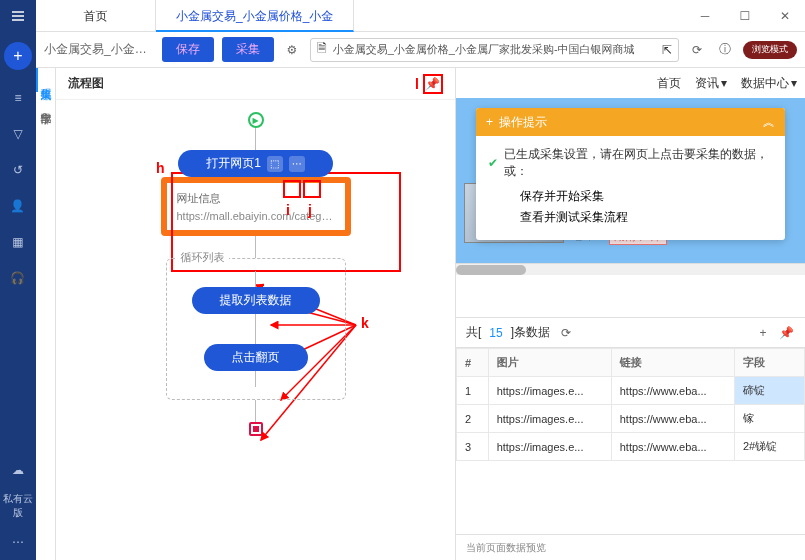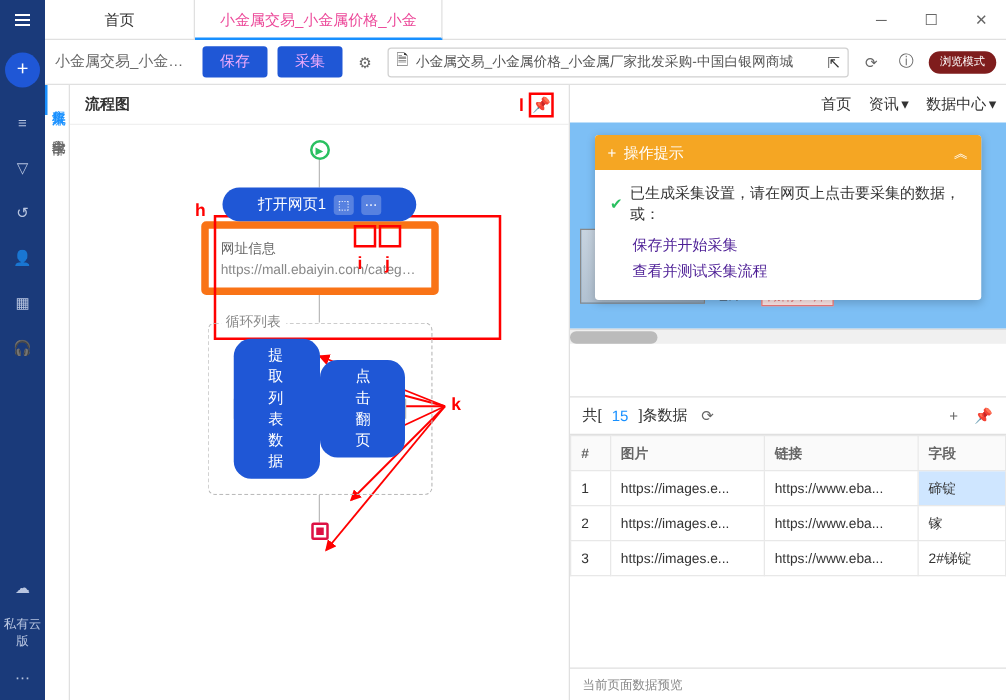--- a/index.html
+++ b/index.html
@@ -2,21 +2,21 @@
 <html><head>
 <meta charset="utf-8">
 <style>
 * { box-sizing: border-box; margin: 0; padding: 0; font-family: "Microsoft YaHei", Arial, sans-serif; }
 body { width: 805px; height: 560px; overflow: hidden; background: #fff; font-size: 12px; color: #333; position: relative; }
 .titlebar { height: 32px; display: flex; align-items: center; border-bottom: 1px solid #e0e0e0; }
 .titlebar .logo { width: 36px; height: 32px; background: #1a3a7a; display: flex; align-items: center; justify-content: center; color: #fff; }
 .titlebar .logo svg { width: 16px; height: 16px; }
 .titlebar .tab { padding: 0 20px; height: 32px; line-height: 32px; text-align: center; border-right: 1px solid #e0e0e0; cursor: pointer; }
 .titlebar .tab.home { width: 120px; }
-.titlebar .tab.active { color: #ec4899; border-bottom: 2px solid #1890ff; }
+.titlebar .tab.active { color: #1d4ed8; border-bottom: 2px solid #1890ff; }
 .titlebar .spacer { flex: 1; }
 .titlebar .winbtn { width: 40px; height: 32px; display: flex; align-items: center; justify-content: center; cursor: pointer; color: #666; }
 .toolbar { height: 36px; display: flex; align-items: center; padding: 0 8px; gap: 8px; border-bottom: 1px solid #e0e0e0; margin-left: 36px; }
 .toolbar .crumb { width: 110px; overflow: hidden; white-space: nowrap; text-overflow: ellipsis; color: #666; }
 .toolbar .btn { padding: 4px 14px; border-radius: 3px; background: #1f57d6; color: #f0abfc; cursor: pointer; border: none; font-size: 12px; }
 .toolbar .iconbtn { width: 20px; height: 20px; display: flex; align-items: center; justify-content: center; cursor: pointer; color: #666; }
 .toolbar .urlbar { flex: 1; border: 1px solid #d0d0d0; border-radius: 3px; height: 24px; display: flex; align-items: center; padding: 0 6px; gap: 6px; overflow: hidden; }
 .toolbar .urlbar .urltext { flex: 1; white-space: nowrap; overflow: hidden; text-overflow: ellipsis; color: #555; font-size: 11px; }
 .toolbar .toggle { width: 54px; height: 18px; border-radius: 9px; background: #7f1d1d; display: flex; align-items: center; justify-content: center; color: #fff; font-size: 9px; cursor: pointer; }
 .main { display: flex; height: calc(560px - 68px); position: relative; }
@@ -34,39 +34,39 @@
 .center .hdr .pin { width: 20px; height: 20px; border: 2px solid red; display: flex; align-items: center; justify-content: center; color: #1f57d6; }
 .center .canvas { flex: 1; position: relative; padding: 12px; overflow: hidden; }
 .flow-col { display: flex; flex-direction: column; align-items: center; gap: 0; }
 .flow-start { width: 16px; height: 16px; border: 2px solid #2ac060; border-radius: 50%; display: flex; align-items: center; justify-content: center; color: #2ac060; font-size: 8px; }
 .flow-line { width: 1px; height: 22px; background: #bbb; }
 .flow-node { background: #1f57d6; color: #fff; border-radius: 14px; padding: 5px 28px; font-size: 12px; position: relative; cursor: pointer; display: flex; align-items: center; gap: 6px; }
 .flow-node .mini { width: 16px; height: 16px; background: rgba(255,255,255,0.25); border-radius: 3px; display: flex; align-items: center; justify-content: center; font-size: 10px; }
 .flow-card { border: 6px solid #f97316; background: #fff; border-radius: 4px; width: 190px; padding: 8px 10px; margin-top: 0; }
 .flow-card .lbl { font-size: 11px; color: #666; margin-bottom: 4px; }
 .flow-card .val { font-size: 11px; color: #888; white-space: nowrap; overflow: hidden; text-overflow: ellipsis; }
-.flow-container { border: 1px dashed #bbb; border-radius: 6px; padding: 12px 20px; display: flex; flex-direction: row; align-items: center; width: 180px; position: relative; }
+.flow-container { border: 1px dashed #bbb; border-radius: 6px; padding: 12px 20px; display: flex; flex-direction: column; align-items: center; width: 180px; position: relative; }
 .flow-container .ctitle { position: absolute; top: -9px; left: 10px; background: #fff; padding: 0 4px; font-size: 11px; color: #888; }
 .flow-end { width: 14px; height: 14px; border: 2px solid #d14; border-radius: 2px; display: flex; align-items: center; justify-content: center; }
 .flow-end::after { content: ""; width: 6px; height: 6px; background: #d14; }
 .anno-box { position: absolute; border: 2px solid red; pointer-events: none; }
 .anno-letter { position: absolute; color: red; font-weight: bold; font-size: 14px; pointer-events: none; }
 .right { flex: 1; display: flex; flex-direction: column; position: relative; min-width: 0; }
 .right .preview { height: 250px; position: relative; border-bottom: 1px solid #e0e0e0; background: #fff; overflow: hidden; }
 .pv-nav { height: 30px; display: flex; align-items: center; padding: 0 8px; gap: 14px; justify-content: flex-end; font-size: 12px; color: #333; }
 .pv-nav .navitem { cursor: pointer; display: flex; align-items: center; gap:2px; }
 .pv-band { background: #7dbff5; height: 165px; position: relative; padding: 10px; }
 .pv-tip { position: absolute; top: 40px; left: 20px; right: 20px; background: #fff; border-radius: 3px; box-shadow: 0 2px 8px rgba(0,0,0,0.2); z-index: 5; }
 .pv-tip .tiphdr { background: #f5a623; color: #fff; height: 28px; display: flex; align-items: center; padding: 0 10px; border-radius: 3px 3px 0 0; }
 .pv-tip .tiphdr .plus { margin-right: 6px; }
 .pv-tip .tiphdr .coll { margin-left: auto; }
 .pv-tip .tipbody { padding: 10px 12px; font-size: 12px; }
 .pv-tip .tipbody .row1 { display: flex; align-items: center; gap: 6px; margin-bottom: 8px; }
 .pv-tip .tipbody .ok { color: #2ac060; }
-.pv-tip .tipbody .lnk { color: #4c1d95; cursor: pointer; margin-left: 18px; display: block; margin-bottom: 4px; }
+.pv-tip .tipbody .lnk { color: #000000; cursor: pointer; margin-left: 32px; display: block; margin-bottom: 4px; }
 .pv-item { position: absolute; bottom: 18px; left: 8px; right: 8px; display: flex; gap: 8px; align-items: center; }
 .pv-thumb { width: 100px; height: 60px; background: linear-gradient(135deg,#c8d4e0,#8fa5bb); border: 1px solid #888; }
 .pv-meta { display: flex; flex-direction: column; gap: 6px; font-size: 11px; }
 .pv-meta .mrow { display: flex; gap: 4px; }
 .pv-meta .mval { border: 1px solid #e77; color: #e77; padding: 0 4px; background: #ffe8e8; }
 .pv-scroll { height: 12px; background: #f0f0f0; border-top: 1px solid #ddd; position: relative; }
 .pv-scroll .thumb { position: absolute; left: 0; top: 1px; height: 10px; width: 70px; background: #bbb; border-radius: 5px; }
 .databar { height: 30px; display: flex; align-items: center; padding: 0 10px; border-bottom: 1px solid #e0e0e0; gap: 8px; font-size: 12px; }
 .databar .cnt { color: #1890ff; }
 .databar .sp { flex: 1; }

